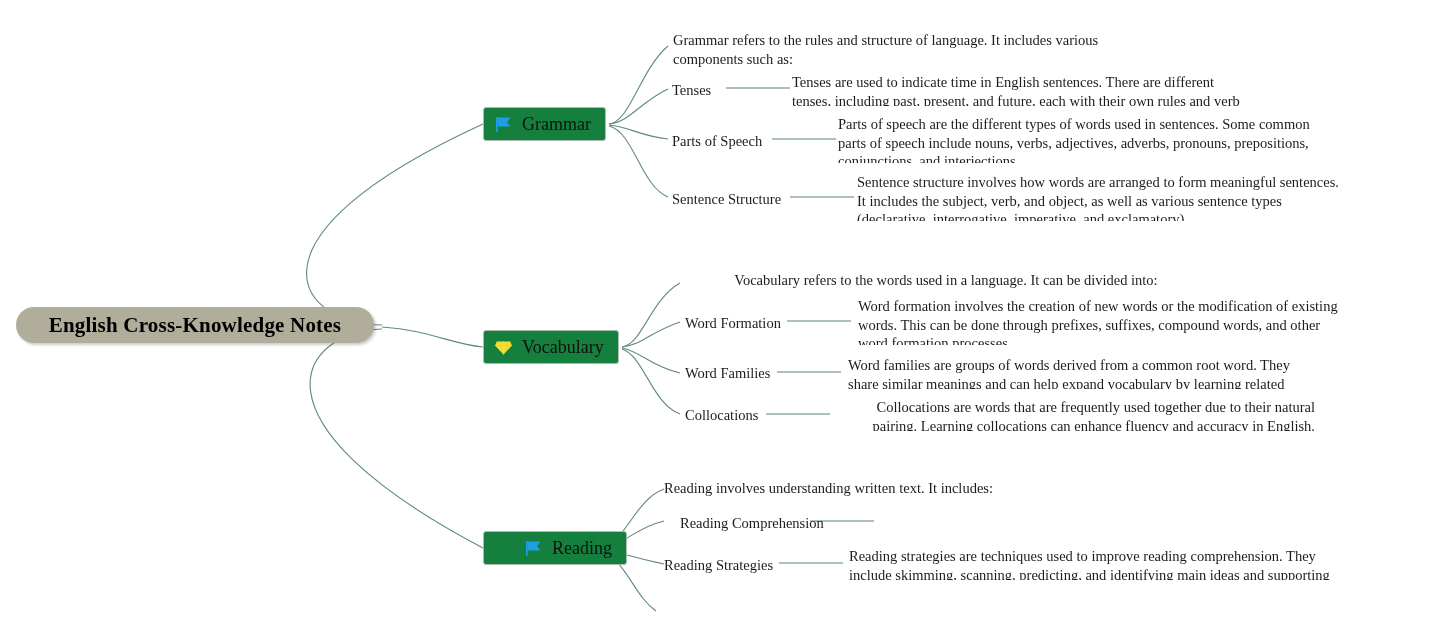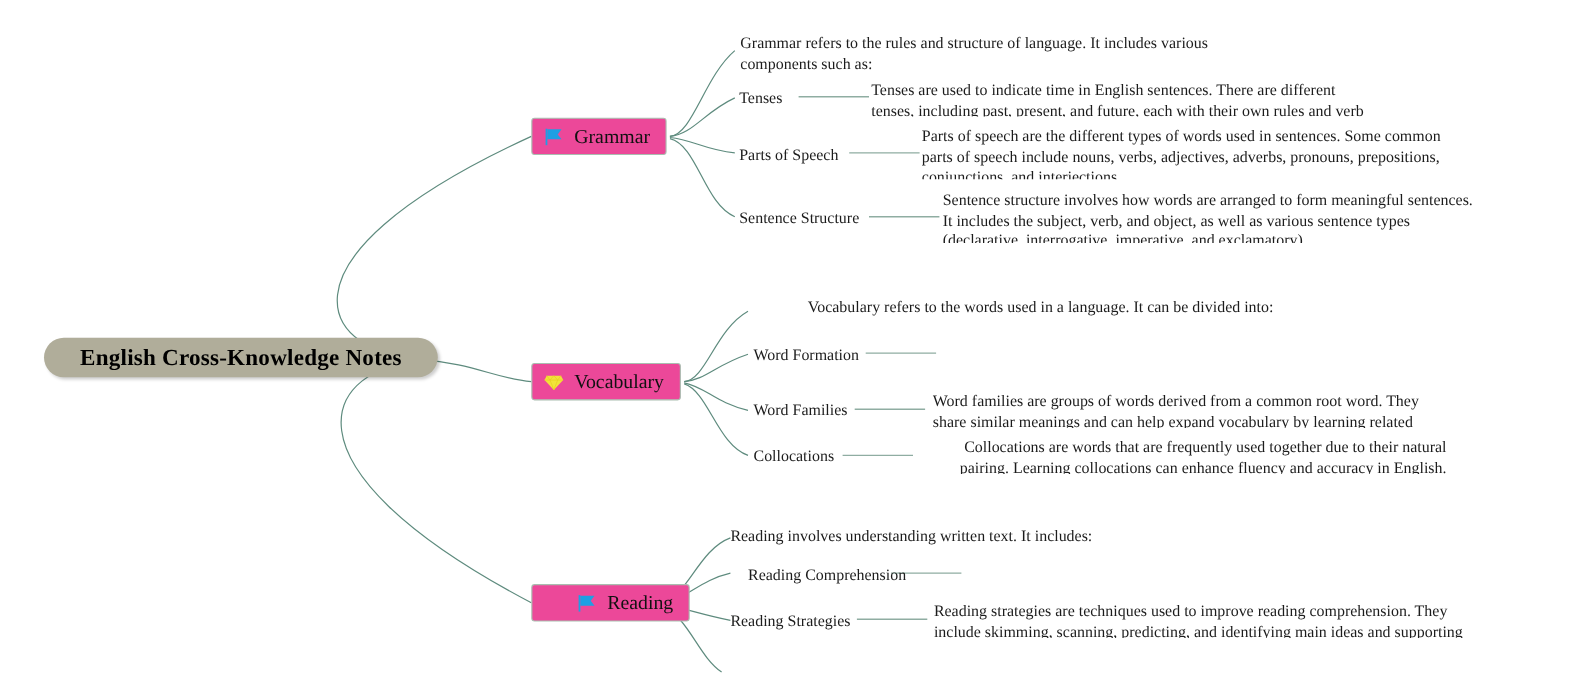--- a/index.html
+++ b/index.html
@@ -26,21 +26,21 @@
     left: 0;
     top: 0;
     width: 1444px;
     height: 629px;
     pointer-events: none;
   }
 
   
   .root-node {
     position: absolute;
-    left: 40px;
+    left: 16px;
     top: 307px;
     width: 358px;
     height: 36px;
     background: #b0ad9a;
     border-radius: 18px;
     display: flex;
     align-items: center;
     justify-content: center;
     box-shadow: 2px 2px 3px rgba(0,0,0,0.20);
   }
@@ -49,21 +49,21 @@
     font-weight: bold;
     color: #000000;
     letter-spacing: 0.2px;
     white-space: nowrap;
   }
 
   
   .branch-node {
     position: absolute;
     height: 34px;
-    background: #ec4899;
+    background: #15803d;
     border: 1px solid #a9bdb0;
     border-radius: 3px;
     display: flex;
     align-items: center;
     padding: 0 14px 0 10px;
     box-sizing: border-box;
     gap: 9px;
   }
   .branch-label {
     font-size: 18px;
@@ -187,20 +187,21 @@
         <path d="M1 7.5 H18" fill="none" stroke="#e6d020" stroke-width="0.7"></path>
         <path d="M6 7.5 L9.5 16.5 L13 7.5" fill="none" stroke="#e6d020" stroke-width="0.7"></path>
       </svg>
     </span>
     <span class="branch-label">Vocabulary</span>
   </div>
 
   <div class="note-intro" style="left:686px; top:271px; width:520px; height:20px;text-align:center;">Vocabulary refers to the words used in a language. It can be divided into:</div>
 
   <div class="subtopic-label" style="left:685px; top:314px;">Word Formation</div>
+  <div class="note-text" style="left:858px; top:297px; width:487px; height:48px;">Word formation involves the creation of new words or the modification of existing words. This can be done through prefixes, suffixes, compound words, and other word formation processes.</div>
 
   <div class="subtopic-label" style="left:685px; top:364px;">Word Families</div>
   <div class="note-text" style="left:848px; top:356px; width:470px; height:33px;">Word families are groups of words derived from a common root word. They share similar meanings and can help expand vocabulary by learning related words.</div>
 
   <div class="subtopic-label" style="left:685px; top:406px;">Collocations</div>
   <div class="note-text" style="left:837px; top:398px; width:478px; height:33px;text-align:right;">Collocations are words that are frequently used together due to their natural pairing. Learning collocations can enhance fluency and accuracy in English.</div>
 
   <div class="branch-node" style="left:483px; top:531px;padding-left:40px;">
     <span class="icon-flag">
       <svg width="19" height="19" viewBox="0 0 19 19" xmlns="http://www.w3.org/2000/svg">

